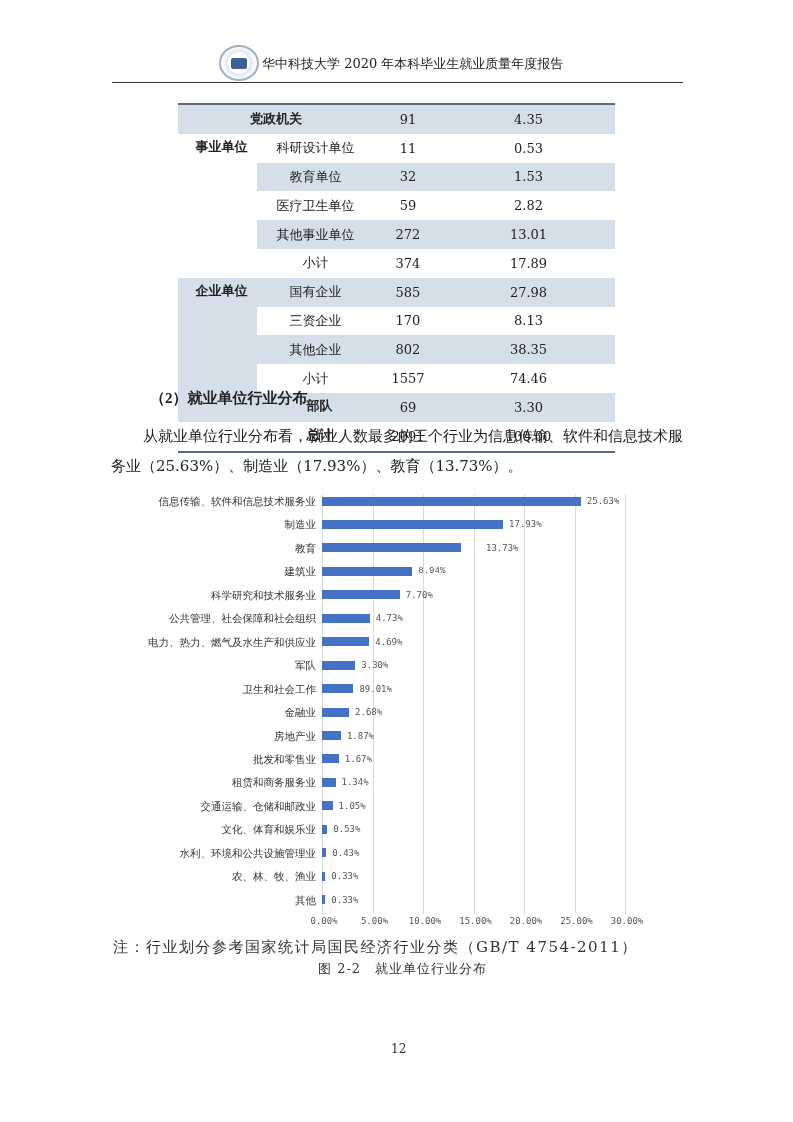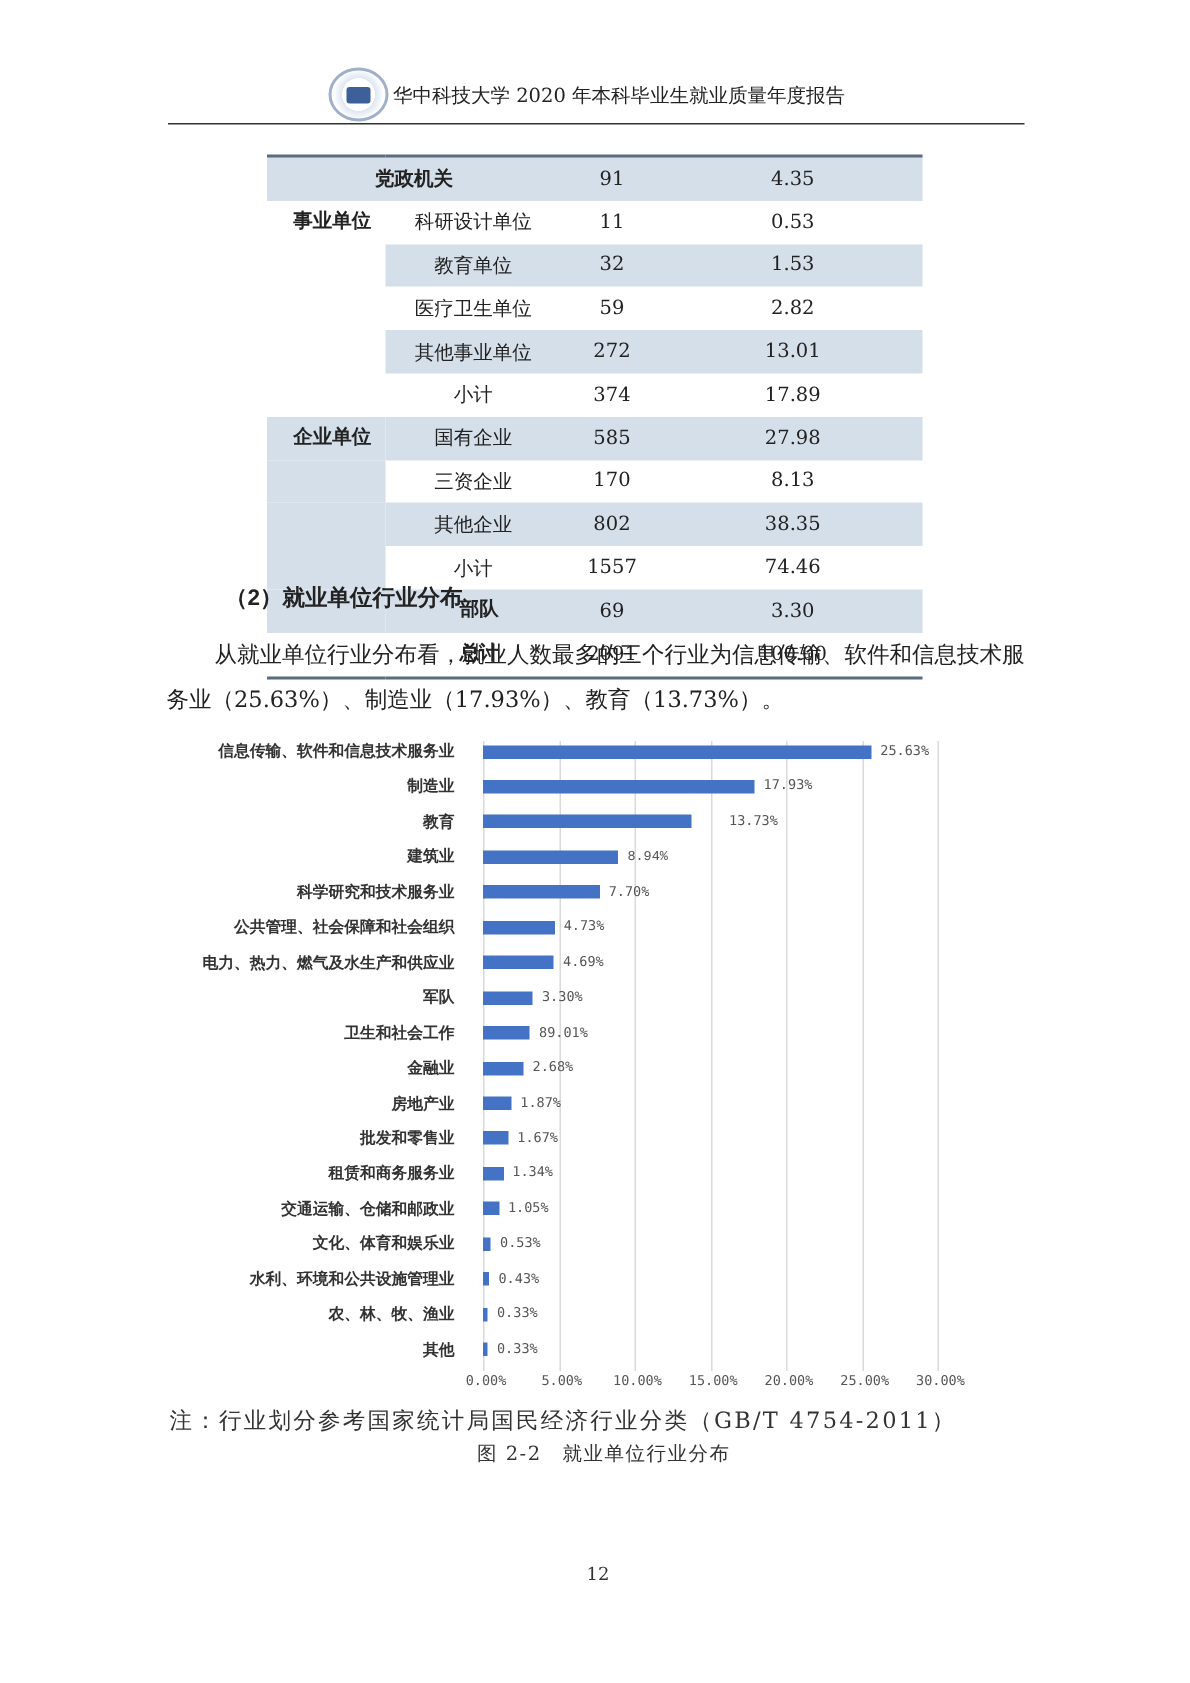--- a/index.html
+++ b/index.html
@@ -19,29 +19,29 @@
               font-family:"DejaVu Serif","Liberation Serif",serif; font-size:13px; }
   table.emp td { height:20.8px; padding:4px; text-align:center; color:#222; }
   table.emp tr.topline td { border-top:2px solid #5b6b80; }
   table.emp tr.botline td { border-bottom:2px solid #5b6b80; }
   .sh { background:#d5dfea; }
   .bold { font-weight:bold; font-family:"DejaVu Sans","Liberation Sans",sans-serif; font-size:13px; }
   .c1 { width:79px; } .c2 { width:117px; } .c3 { width:68px; } .c4 { width:173px; }
   .grpl { text-align:left; padding-left:12px !important; vertical-align:top; }
 
   
-  .sec-h { left:150px; top:389px; font-size:15px; font-weight:bold; font-family:Liberation Sans, sans-serif; }
+  .sec-h { left:150px; top:389px; font-size:15px; font-weight:bold; font-family:Liberation Serif, serif; }
   .para { left:111px; top:421px; width:580px; font-size:15px; line-height:30px; text-indent:32px; }
 
   
   .chart { left:100px; top:488px; width:560px; height:440px; }
   .grid { position:absolute; top:6px; width:1px; height:420px; background:#d9d9d9; }
   .bar-row { position:absolute; left:0; height:12px; }
-  .cat { position:absolute; right:357px; width:300px; text-align:right; font-size:10.5px;
-         font-family:"DejaVu Sans","Liberation Sans",sans-serif; color:#333; white-space:nowrap; line-height:12px;font-weight:bold; }
+  .cat { position:absolute; right:344px; width:300px; text-align:right; font-size:10.5px;
+         font-family:"DejaVu Sans","Liberation Sans",sans-serif; color:#333; white-space:nowrap; line-height:12px; }
   .bar { position:absolute; left:222px; height:9px; top:1.5px; background:#4472c4; }
   .val { position:absolute; font-size:9px; font-family:"DejaVu Sans Mono","Liberation Mono",monospace; color:#555; line-height:12px; white-space:nowrap; }
   .tick { position:absolute; top:428px; font-size:9px; font-family:"DejaVu Sans Mono","Liberation Mono",monospace; color:#555; transform:translateX(-50%); white-space:nowrap; }
 
   .note { left:113px; top:938px; font-size:15px; letter-spacing:1.5px; color:#333; white-space:nowrap; }
   .caption { left:318px; top:960px; font-size:13px; letter-spacing:1px; color:#333; white-space:nowrap; }
   .pagenum { left:391px; top:1042px; font-size:12px; color:#333; }
   .wm { left:569px; top:1083px; font-size:19px; color:#222; font-family:"DejaVu Sans","Liberation Sans",sans-serif;
         text-shadow:1px 1px 0 #fff, -1px -1px 0 #fff; white-space:nowrap;margin-top:40px; }
 </style>

